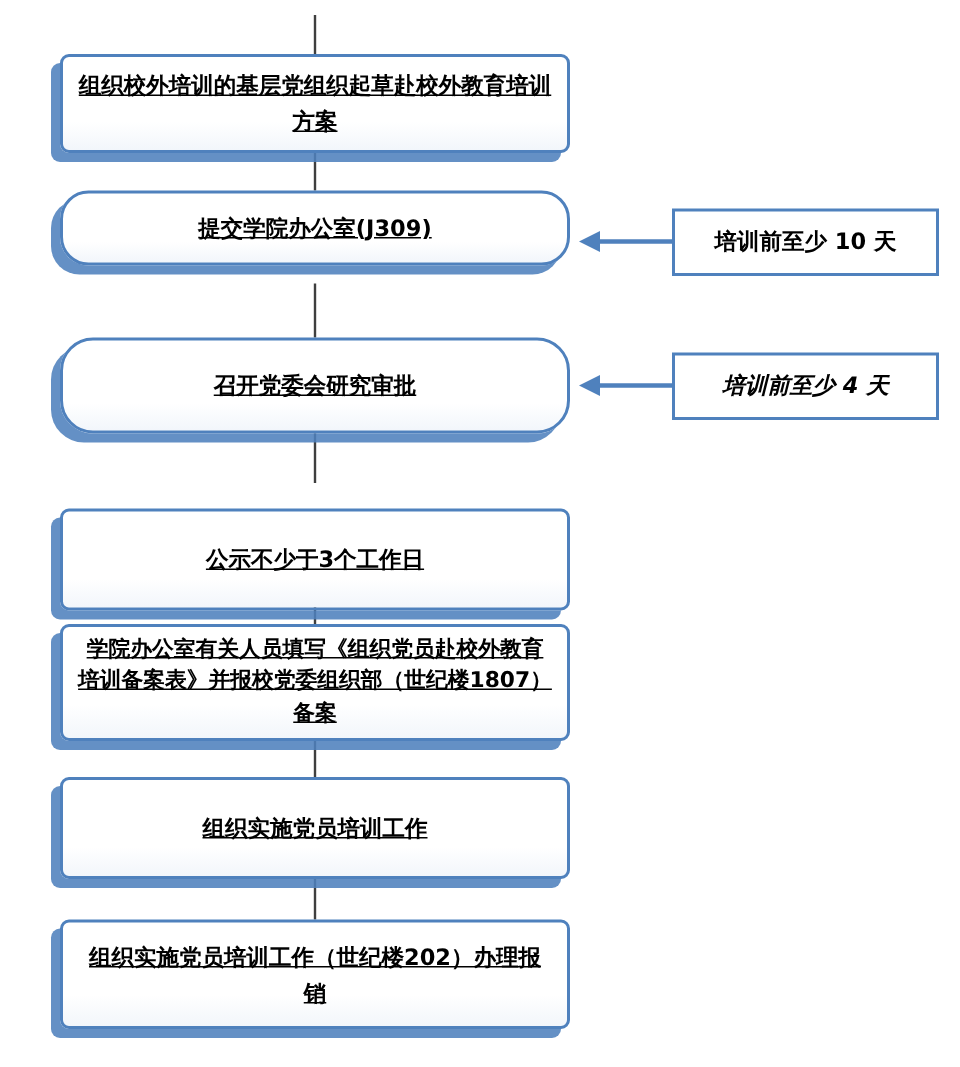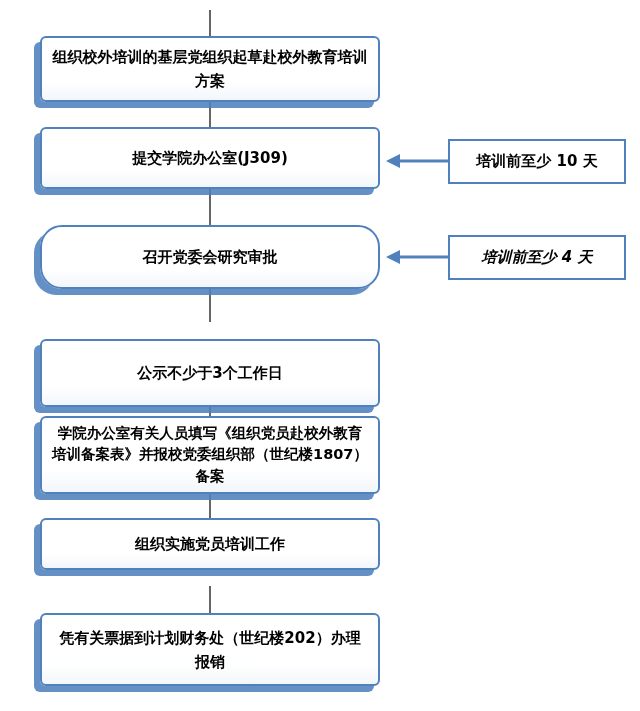--- a/index.html
+++ b/index.html
@@ -34,27 +34,28 @@
     box-shadow: -6px 6px 0 rgba(79, 129, 189, 0.88);
     display: flex;
     align-items: center;
     justify-content: center;
     text-align: center;
     font-size: 15px;
     font-weight: bold;
     color: #000000;
     line-height: 1.6;
     padding: 4px 10px;
+    text-decoration: underline;
   }
   .node-1 { top: 36px;  height: 66px; }
-  .node-2 { top: 127px; height: 62px; }
+  .node-2 { top: 127px; height: 50px; border-radius: 19px; }
   .node-3 { top: 225px; height: 64px; border-radius: 22px; }
   .node-4 { top: 339px; height: 68px; }
   .node-5 { top: 416px; height: 78px; font-size: 14.5px; line-height: 1.45; }
-  .node-6 { top: 518px; height: 52px; }
+  .node-6 { top: 518px; height: 68px; }
   .node-7 { top: 613px; height: 73px; }
   .side-box {
     position: absolute;
     left: 448px;
     width: 178px;
     height: 45px;
     box-sizing: border-box;
     border: 2px solid #4f81bd;
     background: #ffffff;
     display: flex;
@@ -108,21 +109,21 @@
 
   <div class="node node-5">
     <span>学院办公室有关人员填写《组织党员赴校外教育培训备案表》并报校党委组织部（世纪楼1807）备案</span>
   </div>
 
   <div class="node node-6">
     <span>组织实施党员培训工作</span>
   </div>
 
   <div class="node node-7">
-    <span>凭有关票据到计划财务处（世纪楼202）办理报销</span>
+    <span>组织实施党员培训工作（世纪楼202）办理报销</span>
   </div>
 
   <div class="side-box side-1">
     <span>培训前至少 10 天</span>
   </div>
 
   <div class="side-box side-2">
     <span>培训前至少 4 天</span>
   </div>
 

